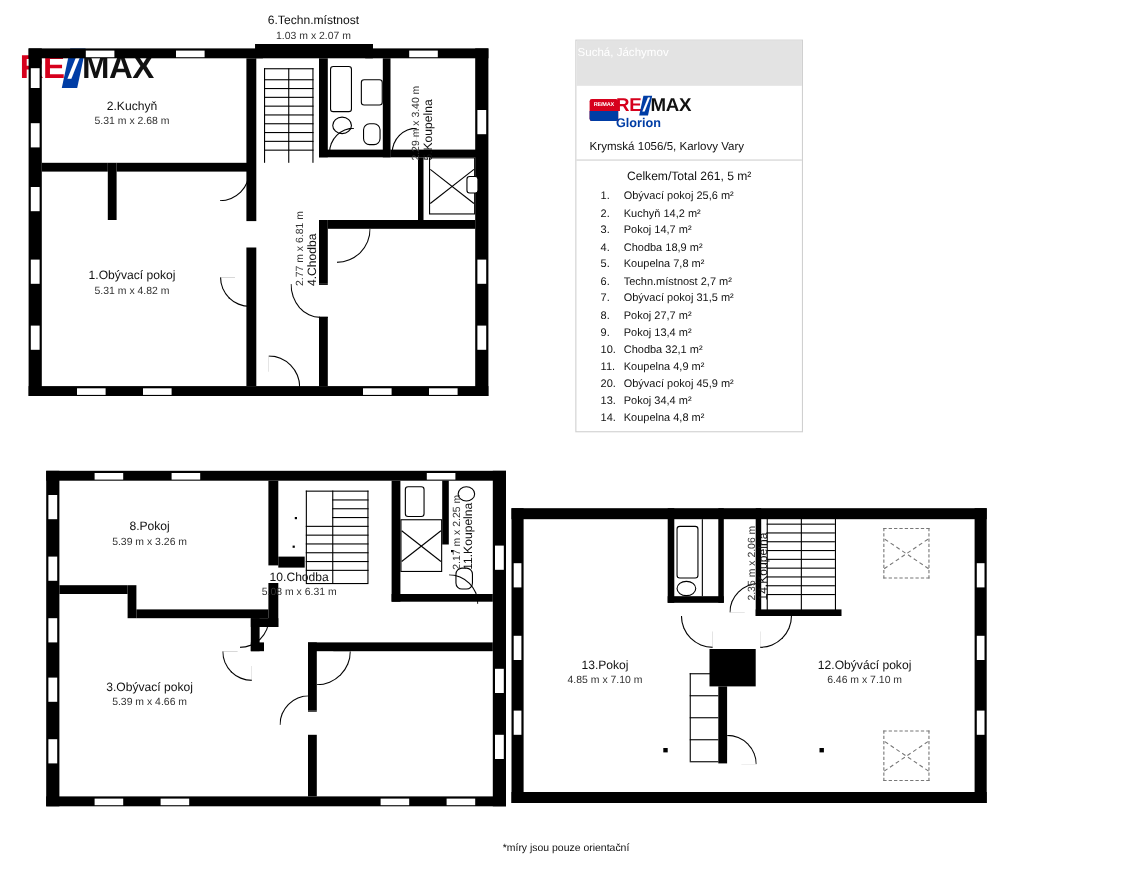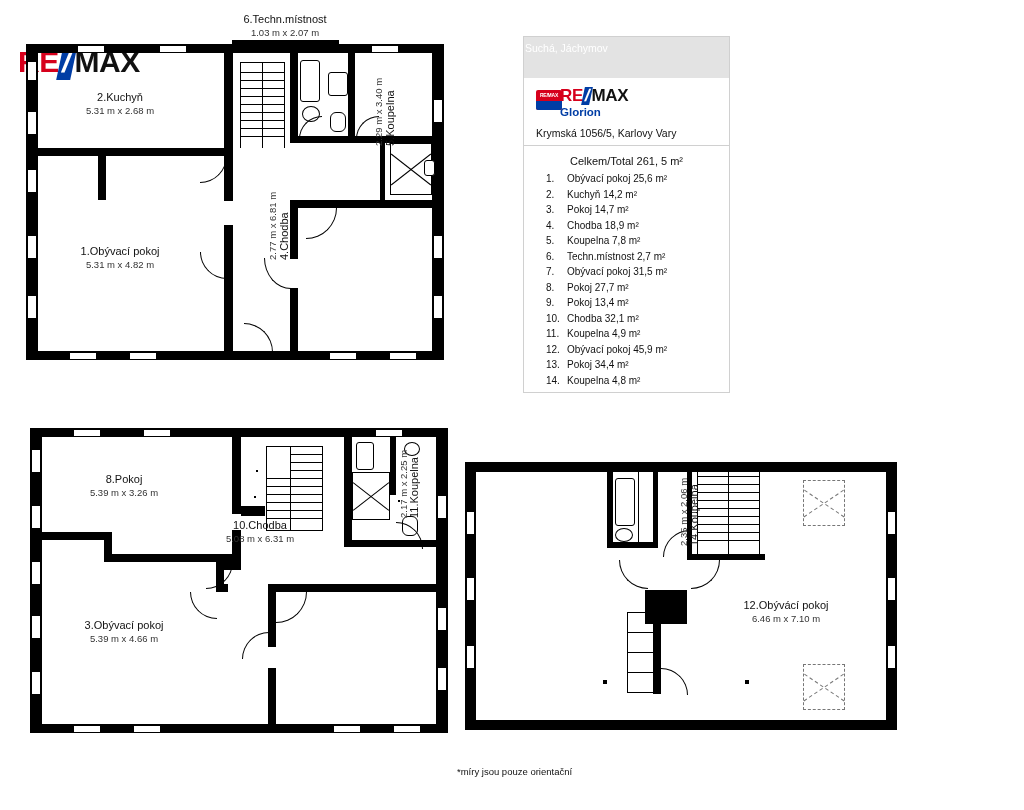--- a/index.html
+++ b/index.html
@@ -366,21 +366,21 @@
         <span class="rname">5.Koupelna</span>
       </div>
     </div>
     <div class="label vert" style="left:366px;top:146px;">
       <div class="vlabel-inner">
         <span class="rdim">2.29 m x 3.40 m</span>
       </div>
     </div>
   </div>
 
-  <div class="plan" style="left:4px;top:410px;width:460px;height:330px;">
+  <div class="plan" style="left:16px;top:410px;width:460px;height:330px;">
 
     <div class="wall" style="left:26px;top:18px;width:418px;height:9px;"></div>
     <div class="wall" style="left:26px;top:18px;width:12px;height:305px;"></div>
     <div class="wall" style="left:432px;top:18px;width:12px;height:305px;"></div>
     <div class="wall" style="left:26px;top:314px;width:418px;height:9px;"></div>
 
     <div class="whitefill" style="left:28px;top:40px;width:8px;height:22px;"></div>
     <div class="whitefill" style="left:28px;top:96px;width:8px;height:22px;"></div>
     <div class="whitefill" style="left:28px;top:152px;width:8px;height:22px;"></div>
     <div class="whitefill" style="left:28px;top:206px;width:8px;height:22px;"></div>
@@ -518,20 +518,24 @@
     <div class="thinline" style="left:172px;top:222px;width:26px;height:1px;"></div>
 
     <div class="door-q3" style="left:208px;top:80px;width:26px;height:26px;"></div>
     <div class="door-q2" style="left:236px;top:110px;width:28px;height:28px;"></div>
     <div class="door-q" style="left:164px;top:110px;width:28px;height:28px;"></div>
     <div class="door-q4" style="left:206px;top:218px;width:26px;height:26px;"></div>
 
     <div class="wall" style="left:148px;top:230px;width:4px;height:4px;"></div>
     <div class="wall" style="left:290px;top:230px;width:4px;height:4px;"></div>
 
+    <div class="label" style="left:20px;top:148px;width:150px;">
+      <div class="rname">13.Pokoj</div>
+      <div class="rdim">4.85 m x 7.10 m</div>
+    </div>
     <div class="label" style="left:226px;top:148px;width:210px;">
       <div class="rname">12.Obývácí pokoj</div>
       <div class="rdim">6.46 m x 7.10 m</div>
     </div>
     <div class="label vert" style="left:227px;top:96px;">
       <div class="vlabel-inner">
         <span class="rname">14.Koupelna</span>
       </div>
     </div>
     <div class="label vert" style="left:216px;top:96px;">
@@ -596,21 +600,21 @@
         </li>
       <li>
           <span class="num">10.</span>
           <span>Chodba 32,1 m²</span>
         </li>
       <li>
           <span class="num">11.</span>
           <span>Koupelna 4,9 m²</span>
         </li>
       <li>
-          <span class="num">12.</span>
+          <span class="num">20.</span>
           <span>Obývací pokoj 45,9 m²</span>
         </li>
       <li>
           <span class="num">13.</span>
           <span>Pokoj 34,4 m²</span>
         </li>
       <li>
           <span class="num">14.</span>
           <span>Koupelna 4,8 m²</span>
         </li>

